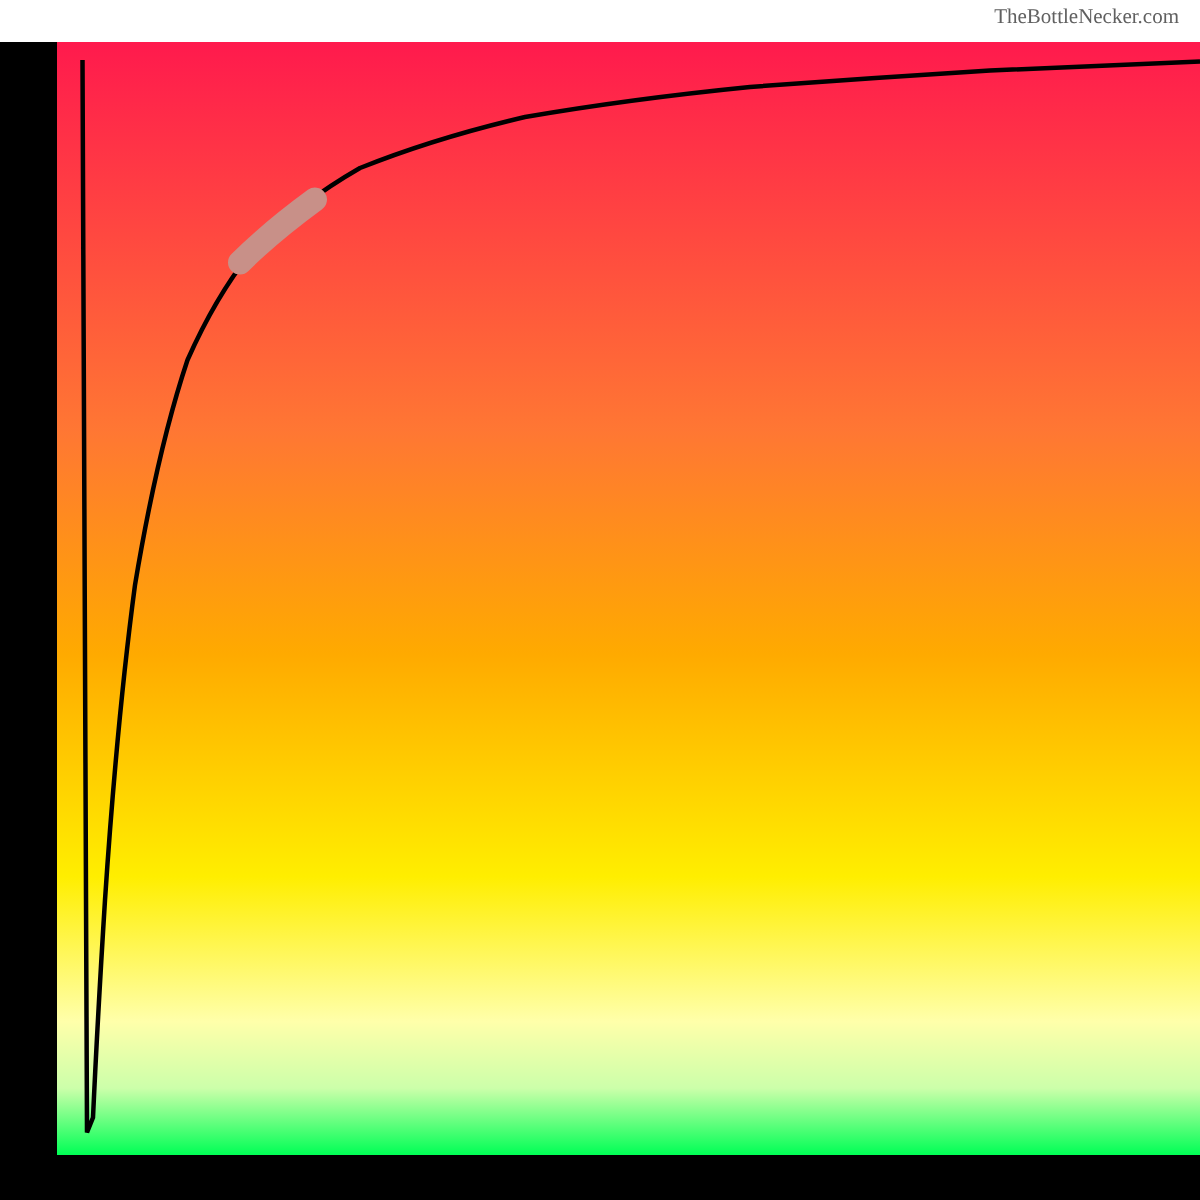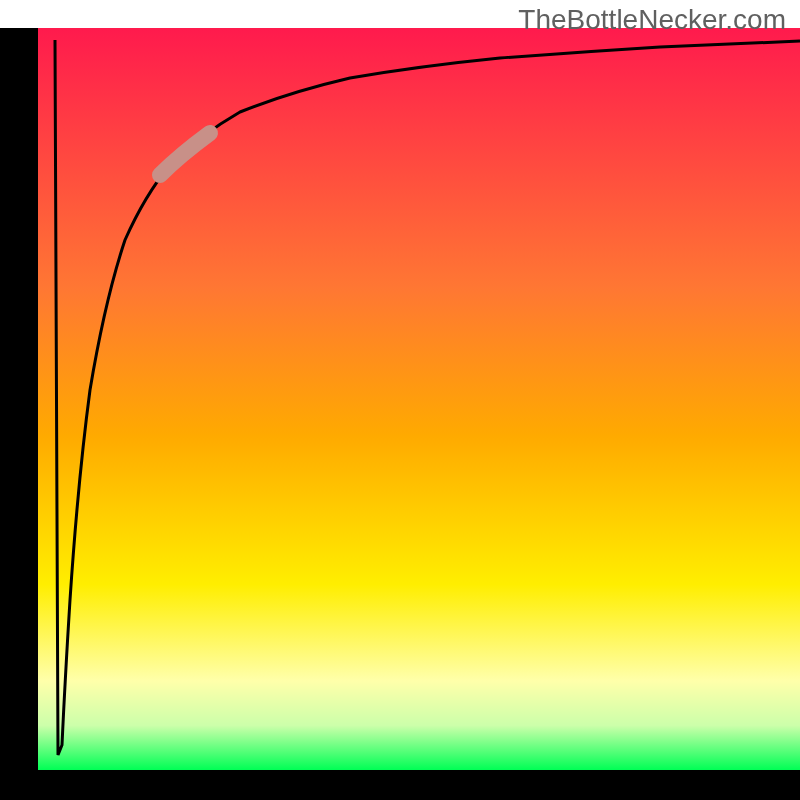--- a/index.html
+++ b/index.html
@@ -12,23 +12,23 @@
     }
     .chart-container {
       width: 800px;
       height: 800px;
       position: relative;
     }
     .watermark {
       position: absolute;
       top: 4px;
       right: 14px;
-      font-size: 28px;
+      font-size: 14px;
       color: #606060;
-      font-family: Liberation Sans, sans-serif;
+      font-family: Liberation Serif, serif;
       z-index: 10;
     }
   </style>
 </head>
 <body>
 
 <div class="chart-container">
   <svg width="800" height="800" viewBox="0 0 800 800">
     <defs>
       <linearGradient id="bgGradient" x1="0%" y1="0%" x2="0%" y2="100%">

